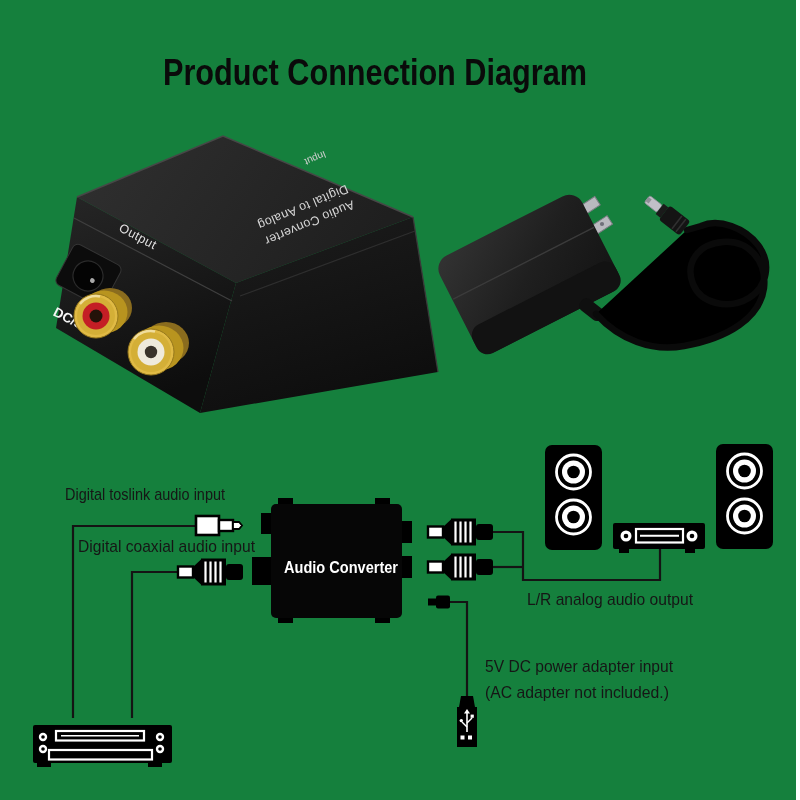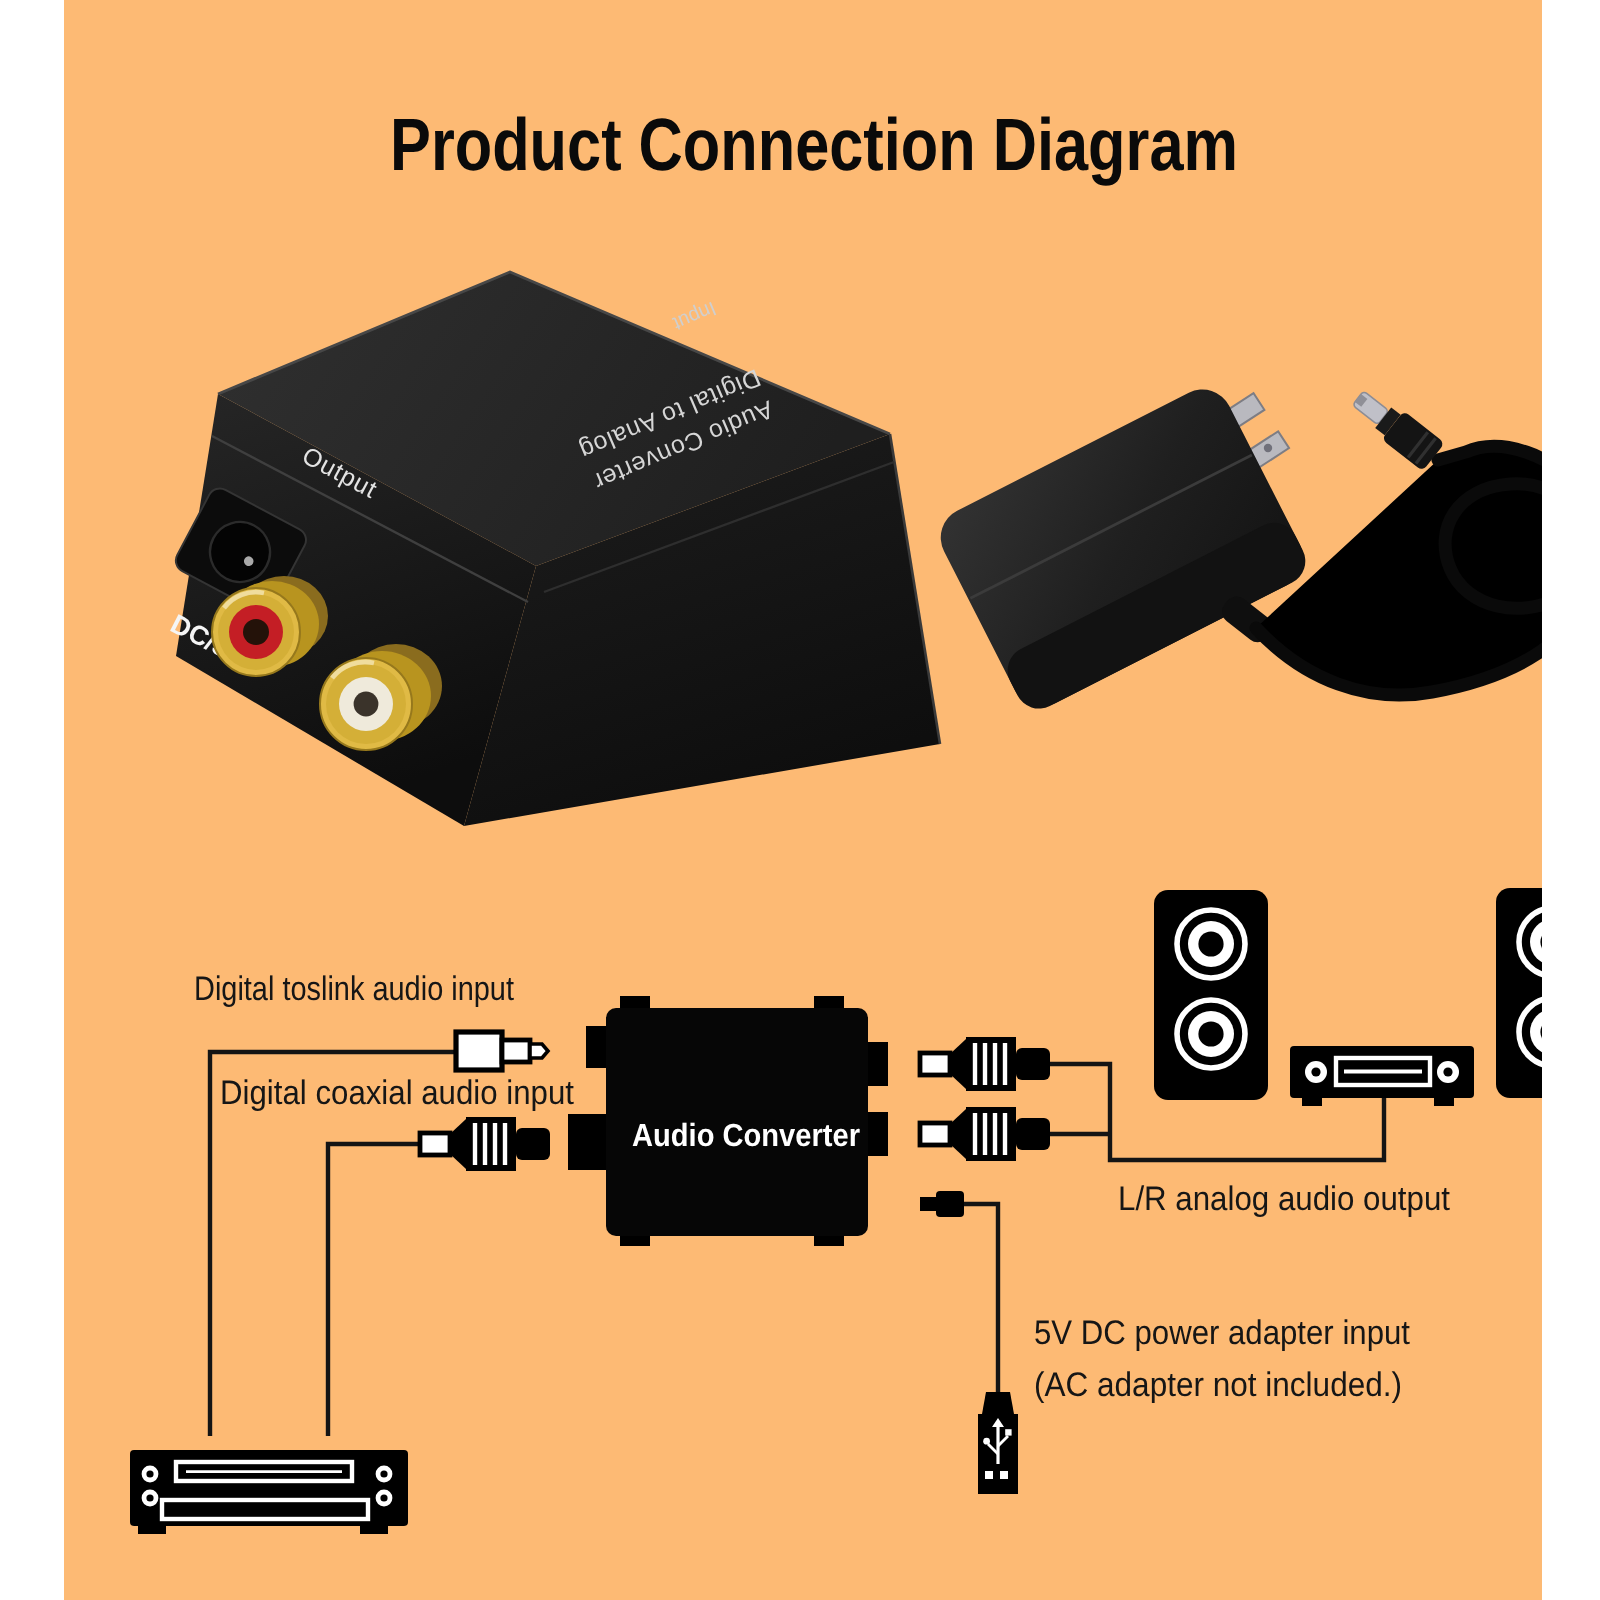--- a/index.html
+++ b/index.html
@@ -1,17 +1,17 @@
 <!DOCTYPE html>
 <html><head>
 <meta charset="utf-8">
 <style>
   html,body{margin:0;padding:0;background:#fff;}
-  .stage{position:relative;width:739px;height:800px;background:#fdba74;overflow:hidden;
-         font-family:"Liberation Sans", sans-serif;margin-left:32px;}
+  .stage{position:relative;width:796px;height:800px;background:#15803d;overflow:hidden;
+         font-family:"Liberation Sans", sans-serif;}
   .stage svg{position:absolute;left:0;top:0;}
   text{font-family:"Liberation Sans", sans-serif;}
   .lbl{fill:#161616;font-size:17px;}
   .title-text{fill:#0a0a0a;font-size:37px;font-weight:bold;}
   .boxlbl{fill:#ffffff;font-size:16px;font-weight:bold;}
   .wire{stroke:#141414;stroke-width:2.2;fill:none;}
   .devfill{fill:#000;}
 </style>
 </head>
 <body>

